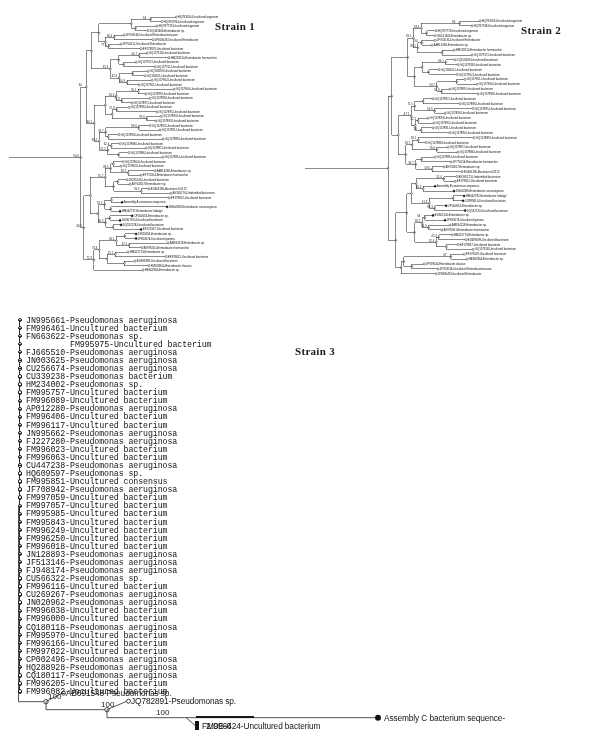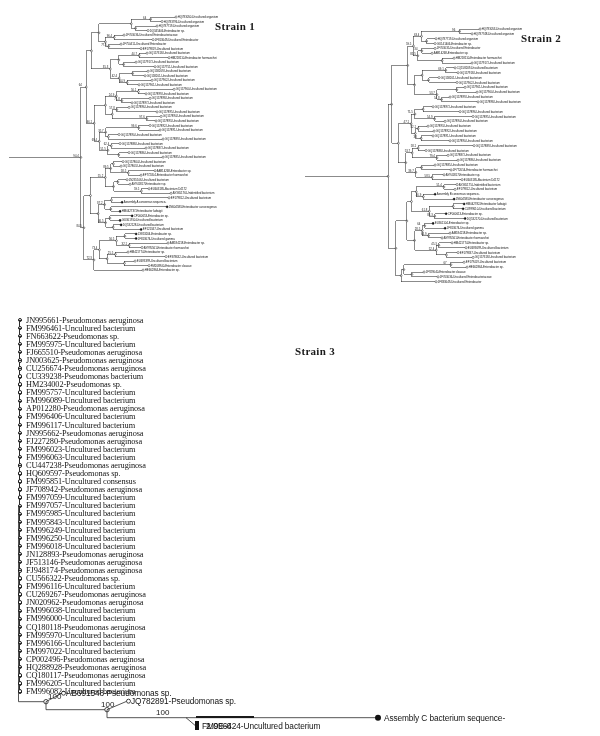--- a/index.html
+++ b/index.html
@@ -109,21 +109,21 @@
     left: 1.5px;
     top: 2.2px;
     width: 4.4px;
     height: 4.4px;
     border-radius: 50%;
     border: 1px solid #1f1f1f;
     background: #ffffff;
     box-sizing: border-box;
   }
   .s3-label {
-    font-family: Liberation Serif, serif;
+    font-family: Liberation Mono, monospace;
     font-size: 8.3px;
     line-height: 9px;
     color: #131313;
     letter-spacing: -0.1px;
     text-align: center;
   }
 
   
   #s3-spine {
     position: absolute;
@@ -643,21 +643,21 @@
           <text x="91.90672998871037" y="249.17999999999998" class="boot">73.4</text>
           <text x="86.63249818521201" y="122.61999999999999" class="boot">46.1</text>
           <text x="86.47581796952329" y="259.34999999999997" class="boot">72.3</text>
           <text x="78.7396979847642" y="86.46" class="boot">64</text>
           <text x="76.38955425349509" y="227.14499999999998" class="boot">84.5</text>
           <text x="73.36329769197074" y="156.80249999999998" class="boot">94.4</text>
         </g>
     </svg>
   </div>
 
-  <div class="panel" id="strain2-panel" style="left:300px; top:12px; width:300px; height:300px;">
+  <div class="panel" id="strain2-panel" style="left:300px; top:4px; width:300px; height:300px;">
     <div class="panel-title" id="strain2-title" style="left:221px; top:20px;">Strain 2</div>
     <svg class="tree" id="strain2-svg" width="300" height="300" viewBox="0 0 300 300" aria-hidden="true">
       <g id="s2-branches">
           <line x1="175" y1="17" x2="179" y2="17" class="branch"></line>
           <circle cx="180.1" cy="17" r="1.05" class="tip-open"></circle>
           <line x1="167" y1="21.86" x2="171" y2="21.86" class="branch"></line>
           <circle cx="172.1" cy="21.86" r="1.05" class="tip-open"></circle>
           <line x1="131" y1="26.72" x2="135" y2="26.72" class="branch"></line>
           <circle cx="136.1" cy="26.72" r="1.05" class="tip-open"></circle>
           <line x1="130" y1="31.580000000000002" x2="134" y2="31.580000000000002" class="branch"></line>
@@ -1088,21 +1088,21 @@
           <span class="s3-label">JN995661-Pseudomonas aeruginosa</span>
         </div>
         <div class="s3-row" style="height: 8.08px;">
           <span class="s3-marker"></span>
           <span class="s3-label">FM996461-Uncultured bacterium</span>
         </div>
         <div class="s3-row" style="height: 8.08px;">
           <span class="s3-marker"></span>
           <span class="s3-label">FN663622-Pseudomonas sp.</span>
         </div>
-        <div class="s3-row" style="height: 8.08px;">
+        <div class="s3-row" style="height: 8.08px; gap: 44px;">
           <span class="s3-marker"></span>
           <span class="s3-label">FM995975-Uncultured bacterium</span>
         </div>
         <div class="s3-row" style="height: 8.08px;">
           <span class="s3-marker"></span>
           <span class="s3-label">FJ665510-Pseudomonas aeruginosa</span>
         </div>
         <div class="s3-row" style="height: 8.08px;">
           <span class="s3-marker"></span>
           <span class="s3-label">JN003625-Pseudomonas aeruginosa</span>

